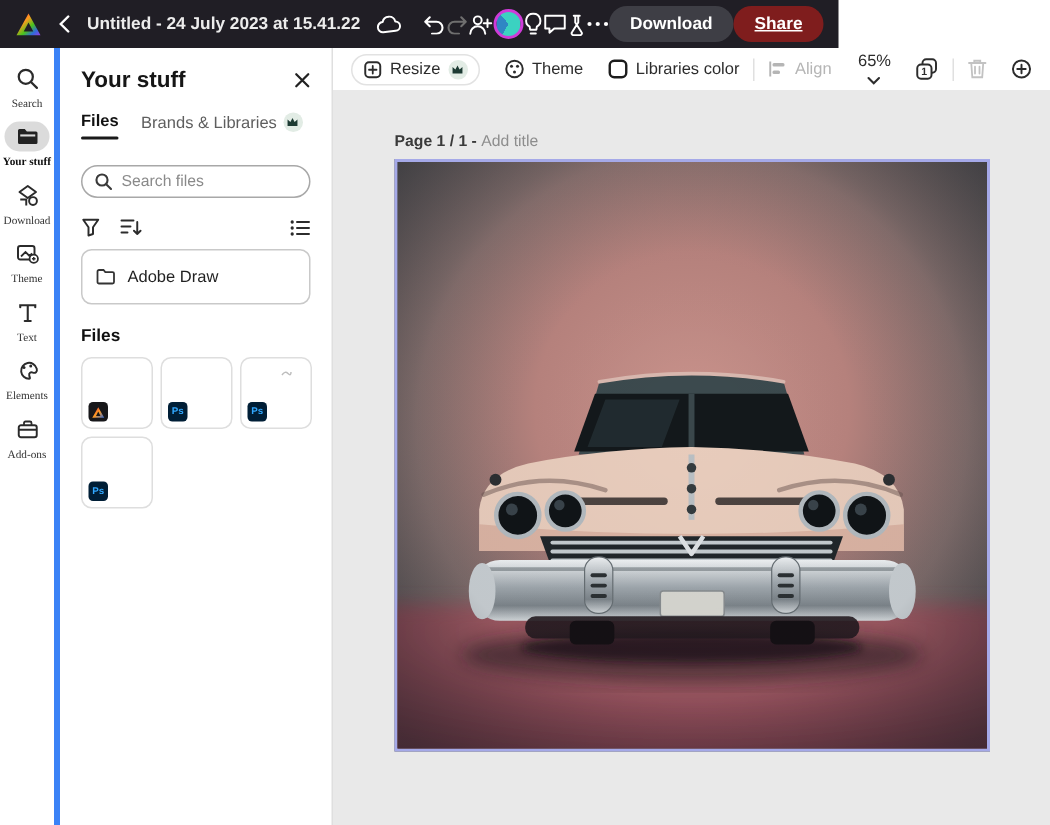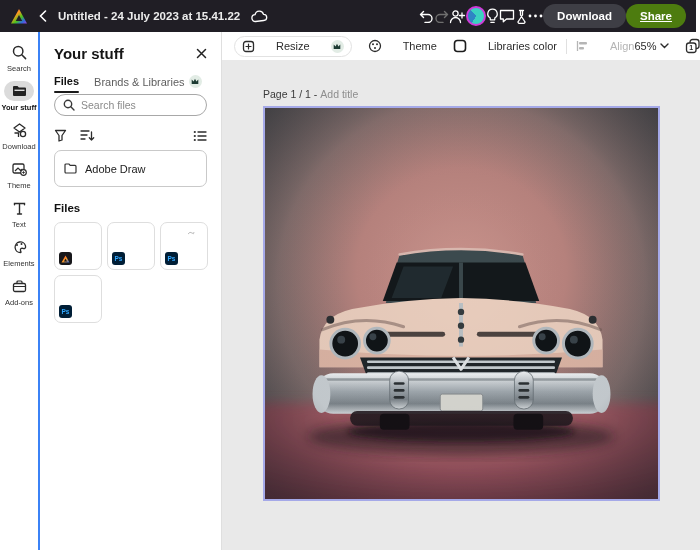--- a/index.html
+++ b/index.html
@@ -1,56 +1,56 @@
 <!DOCTYPE html>
 <html><head>
 <meta charset="utf-8">
 <style>
   * { margin:0; padding:0; box-sizing:border-box; }
   html,body { width:700px; height:550px; }
   body { font-family:"Liberation Sans", sans-serif; background:#fff; position:relative; overflow:hidden; }
   svg { display:block; }
 
   
-  .topbar { position:absolute; top:0; left:0; width:696px; height:32px; background:#201e25;
+  .topbar { position:absolute; top:0; left:0; width:559px; height:32px; background:#201e25;
             display:flex; align-items:center; padding:0 10px; z-index:9; }
   .tb-left { display:flex; align-items:center; gap:11px; }
   .tb-title { color:#ececec; font-size:11.5px; font-weight:bold; white-space:nowrap; }
   .tb-right { margin-left:auto; display:flex; align-items:center; }
   .icon-btn { background:none; border:none; cursor:pointer; display:flex; align-items:center; justify-content:center; padding:0; }
   .avatar { width:20px; height:20px; border-radius:50%; border:2px solid #cf3bd8; cursor:pointer;
             background:conic-gradient(from 210deg, #2f86c4 0deg 110deg, #3bd2c1 110deg 360deg); }
   .pill-btn { border:none; border-radius:15px; padding:6px 14px; font-size:11.5px; font-weight:bold;
               font-family:inherit; cursor:pointer; }
   .btn-download { background:#3e3e45; color:#fff; }
-  .btn-share { background:#4d7c0f; color:#fff;text-decoration:underline; }
+  .btn-share { background:#7f1d1d; color:#fff;text-decoration:underline; }
 
   
   .sidebar { position:absolute; top:32px; left:0; width:40px; bottom:0; background:#fff;
-             border-right:2px solid #3b82f6; display:flex; flex-direction:column; align-items:center;
-             padding-top:10px; gap:8px; z-index:8; }
+             border-right:4px solid #3b82f6; display:flex; flex-direction:column; align-items:center;
+             padding-top:10px; gap:8px; z-index:8;font-family:Liberation Serif, serif; }
   .side-item { display:flex; flex-direction:column; align-items:center; gap:2px; width:40px; cursor:pointer; }
   .side-item .ic { width:30px; height:20px; display:flex; align-items:center; justify-content:center; border-radius:10px; }
   .side-item.active .ic { background:#dbdbdb; }
   .side-label { font-size:7.5px; color:#333; }
   .side-item.active .side-label { font-weight:bold; color:#111; }
 
   
   .panel { position:absolute; top:32px; left:40px; width:182px; bottom:0; background:#fff;
            border-right:1px solid #dfdfdf; padding:13px 14px 0 14px; z-index:7; }
   .panel-header { display:flex; justify-content:space-between; align-items:center; }
   .panel-title { font-size:15px; font-weight:bold; color:#161616; }
   .tabs { display:flex; gap:15px; margin-top:13px; align-items:flex-start; }
   .tab { font-size:11px; color:#5e5e5e; padding-bottom:6px; position:relative; display:flex; gap:4px;
          align-items:center; cursor:pointer; white-space:nowrap; }
   .tab.active { font-weight:bold; color:#111; }
   .tab.active::after { content:""; position:absolute; left:0; right:0; bottom:0; height:2px; background:#1a1a1a; border-radius:1px; }
   .crown-badge { width:13px; height:13px; border-radius:50%; background:#e2ece5; display:flex;
                  align-items:center; justify-content:center; flex:0 0 auto; }
-  .search-box { margin-top:0; height:22px; border:1px solid #a8a8a8; border-radius:12px;
+  .search-box { margin-top:16px; height:22px; border:1px solid #a8a8a8; border-radius:12px;
                 display:flex; align-items:center; padding:0 8px; gap:6px; background:#fff; }
   .search-box input { border:none; outline:none; font-size:10.5px; width:100%; color:#333;
                       font-family:inherit; background:transparent; }
   .search-box input::placeholder { color:#8a8a8a; }
   .icon-row { display:flex; align-items:center; gap:13px; margin-top:13px; }
   .icon-row .spacer { flex:1; }
   .section-heading { font-size:11.5px; font-weight:bold; margin-top:15px; color:#111; }
   .folder-card { margin-top:8px; height:37px; border:1px solid #c9c9c9; border-radius:7px; display:flex;
                  align-items:center; gap:8px; padding:0 9px; font-size:11px; color:#222; cursor:pointer; background:#fff; }
   .files-grid { display:grid; grid-template-columns:repeat(3,48px); gap:5px; margin-top:8px; }
@@ -58,33 +58,33 @@
                background:#fff; cursor:pointer; }
   .badge { position:absolute; left:4px; bottom:4px; width:13px; height:13px; border-radius:3px;
            display:flex; align-items:center; justify-content:center; }
   .badge.ps { background:#001e36; color:#31a8ff; font-size:6.5px; font-weight:bold; letter-spacing:0; }
   .badge.express { background:#17171a; }
   .sketch-mark { position:absolute; top:7px; left:26px; }
 
   
   .main-toolbar { position:absolute; top:32px; left:222px; right:0; height:28px; background:#fff;
                   display:flex; align-items:center; padding:0 12px; z-index:6; }
-  .tool-btn { display:flex; align-items:center; gap:21px; font-size:11px; color:#2c2c2c; background:none;
+  .tool-btn { display:flex; align-items:center; gap:5px; font-size:11px; color:#2c2c2c; background:none;
               border:none; cursor:pointer; font-family:inherit; white-space:nowrap; }
   .resize-pill { border:1px solid #e2e2e2; border-radius:14px; padding:3px 7px; }
   .v-sep { width:1px; height:15px; background:#e0e0e0; margin:0 9px; flex:0 0 auto; }
   .tool-btn.disabled { color:#b5b5b5; cursor:default; }
   .tool-gap { width:16px; flex:0 0 auto; }
   .toolbar-right { margin-left:auto; display:flex; align-items:center; }
-  .zoom-ctl { display:flex; align-items:center; gap:4px; font-size:11px; color:#2c2c2c; cursor:pointer; }
+  .zoom-ctl { display:flex; align-items:center; gap:4px; font-size:11px; color:#2c2c2c; cursor:pointer;flex-direction:column; }
 
   
   .workspace { position:absolute; top:60px; left:222px; right:0; bottom:0; background:#e9e9e9; z-index:1; }
   .page-label { position:absolute; left:41px; top:28px; font-size:10.5px; white-space:nowrap; cursor:pointer; }
-  .page-label .pg { font-weight:normal; color:#3a3a3a; }
+  .page-label .pg { font-weight:bold; color:#3a3a3a; }
   .page-label .ttl { color:#8d8d8d; margin-left:3px; }
   .canvas-frame { position:absolute; left:41px; top:46px; width:397px; height:395px;
                   border:2px solid #a5a9e8; background:#555; cursor:pointer; }
 </style>
 </head>
 <body>
 
 <header class="topbar">
   <div class="tb-left">
     <span class="icon-btn">

